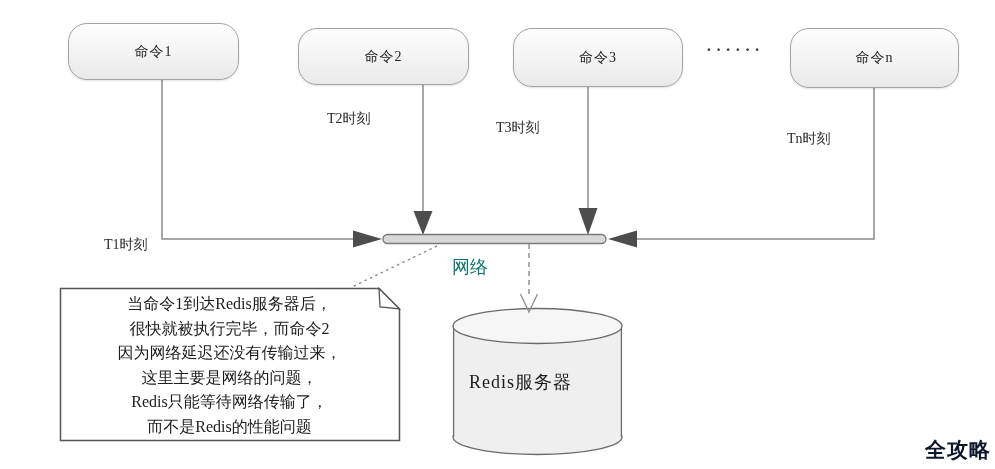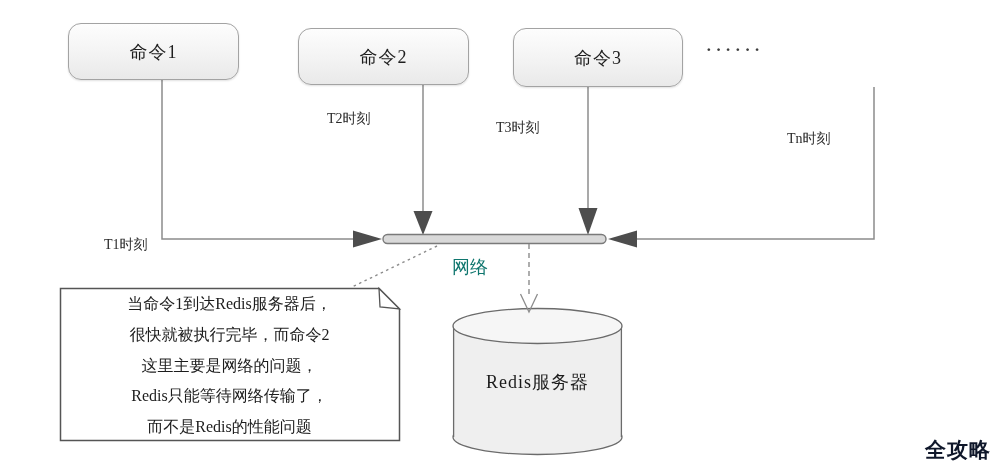--- a/index.html
+++ b/index.html
@@ -8,43 +8,43 @@
     width:995px;height:469px;
     background:#ffffff;
     font-family:"Liberation Serif","DejaVu Serif",serif;
     overflow:hidden;
   }
   #wires{position:absolute;left:0;top:0;width:995px;height:469px;}
   .ln{fill:none;stroke:#8c8c8c;stroke-width:1.5;}
   .ar{fill:#4d4d4d;stroke:none;}
   .cmd-box{
     position:absolute;height:55px;
-    border:1px solid #a3a3a3;border-radius:13px;
+    border:1px solid #a3a3a3;border-radius:19px;
     background:linear-gradient(180deg,#fdfdfd 0%,#f3f3f3 55%,#e9e9e9 100%);
     box-shadow:0 1px 2px rgba(0,0,0,0.12);
     display:flex;align-items:center;justify-content:center;
-    font-size:18px;color:#1e1e1e;letter-spacing:1px;
+    font-size:14px;color:#1e1e1e;letter-spacing:1px;
   }
   .cmd1{left:68px;top:23px;width:169px;}
   .cmd2{left:298px;top:28px;width:169px;}
   .cmd3{left:513px;top:28px;width:168px;height:57px;}
   .cmdn{left:790px;top:28px;width:167px;height:58px;}
   .ellipsis{
     position:absolute;left:696px;top:40px;width:78px;
     text-align:center;font-size:17px;font-weight:bold;
     letter-spacing:4px;color:#3c3c3c;
   }
   .tlabel{position:absolute;font-size:14px;color:#2a2a2a;white-space:nowrap;}
   .t1{left:104px;top:188px;margin-top:48px;}
   .t2{left:327px;top:110px;}
   .t3{left:496px;top:119px;}
   .tn{left:787px;top:130px;}
   .net-label{position:absolute;left:430px;top:255px;width:80px;text-align:center;font-size:18px;color:#0f766e;}
   .server-label{
-    position:absolute;left:453px;top:370px;width:169px;
+    position:absolute;left:436px;top:370px;width:169px;
     text-align:center;font-size:18px;color:#1c1c1c;letter-spacing:1px;
   }
   .note-text{
     position:absolute;left:62px;top:292px;width:335px;height:146px;
     display:flex;flex-direction:column;justify-content:space-between;align-items:center;
     font-size:16px;line-height:23px;color:#1c1c1c;text-align:center;white-space:nowrap;
   }
   .watermark{
     position:absolute;left:905px;top:436px;width:86px;text-align:right;
     font-family:"Liberation Sans","DejaVu Sans",sans-serif;
@@ -101,35 +101,37 @@
 
     <g>
       <path d="M60.5,288.5 H379 L399.5,309 V440.5 H60.5 Z" fill="#ffffff" stroke="#555555" stroke-width="1.5"></path>
       <path d="M379,288.5 L380,307 L399.5,309 Z" fill="#ffffff" stroke="#555555" stroke-width="1.3"></path>
     </g>
   </svg>
 
   <div class="cmd-box cmd1">命令1</div>
   <div class="cmd-box cmd2">命令2</div>
   <div class="cmd-box cmd3">命令3</div>
+  <div class="cmd-box cmdn">命令n</div>
 
   <div class="ellipsis">······</div>
 
   <div class="tlabel t1">T1时刻</div>
   <div class="tlabel t2">T2时刻</div>
   <div class="tlabel t3">T3时刻</div>
   <div class="tlabel tn">Tn时刻</div>
 
   <div class="net-label">网络</div>
 
   <div class="server-label">Redis服务器</div>
 
   <div class="note-text">
     <div>当命令1到达Redis服务器后，</div>
     <div>很快就被执行完毕，而命令2</div>
+    <div>因为网络延迟还没有传输过来，</div>
     <div>这里主要是网络的问题，</div>
     <div>Redis只能等待网络传输了，</div>
     <div>而不是Redis的性能问题</div>
   </div>
 
   <div class="watermark">全攻略</div>
 
 </div>
 
 </body></html>

